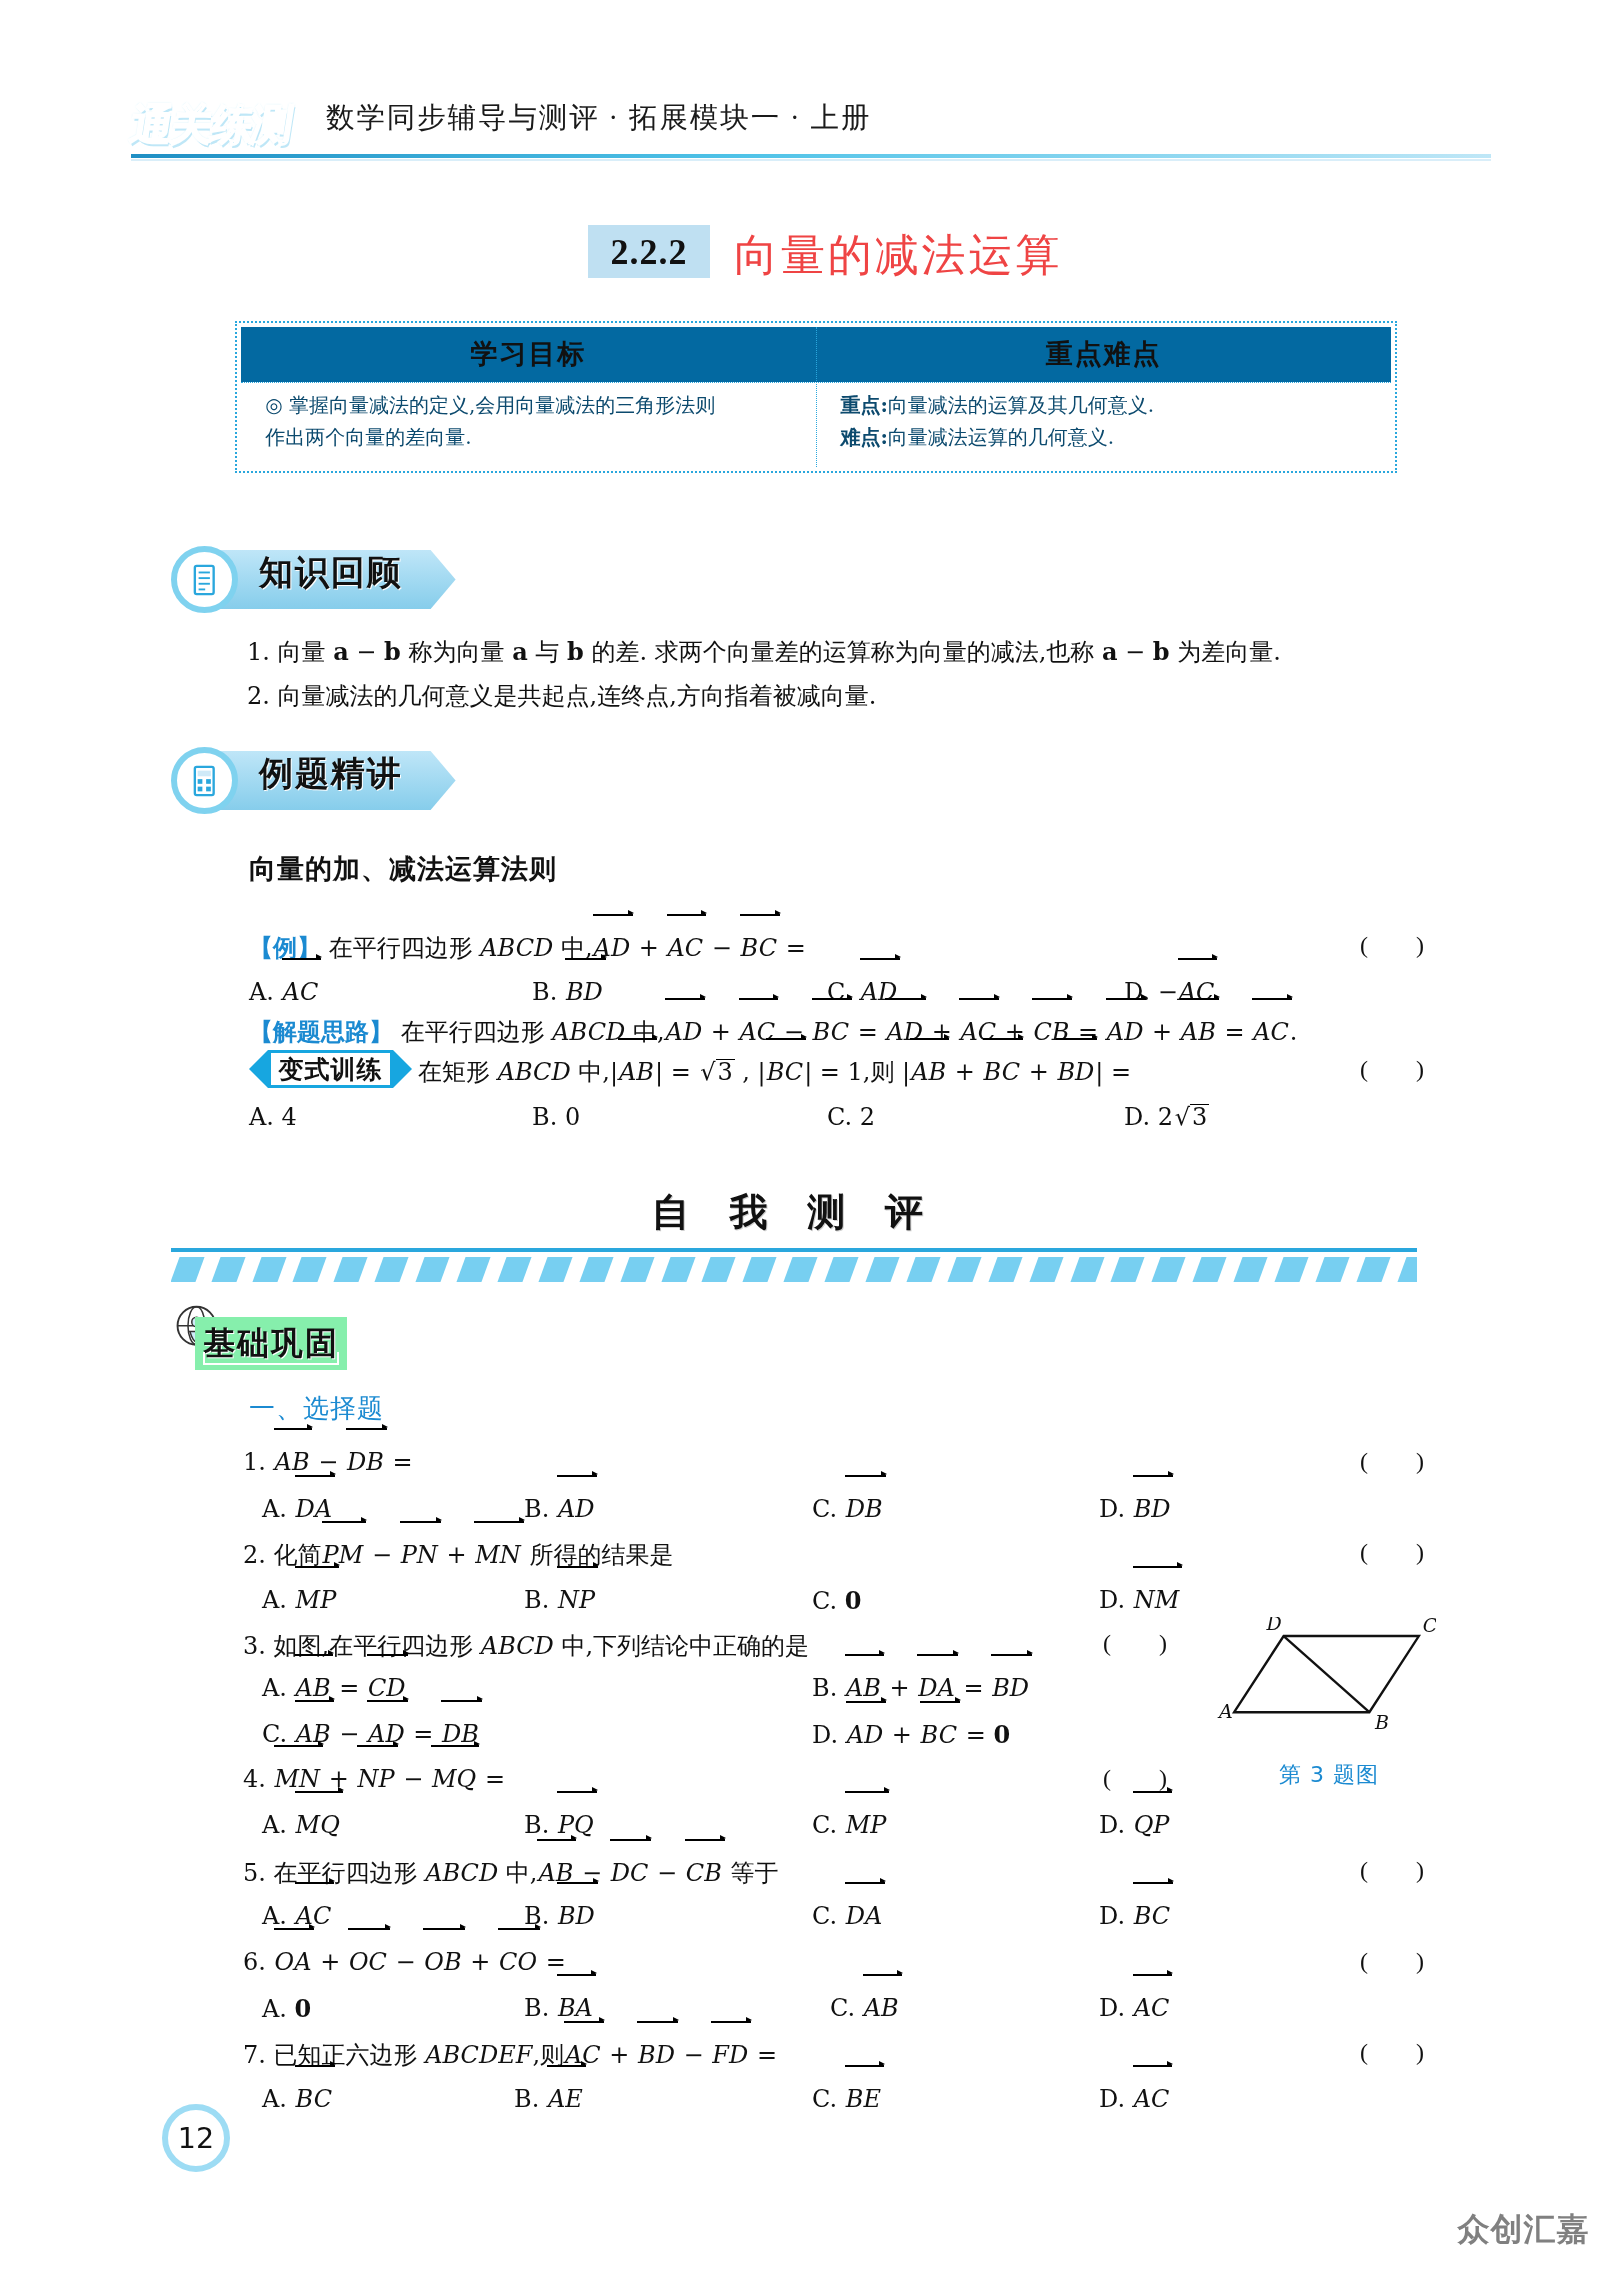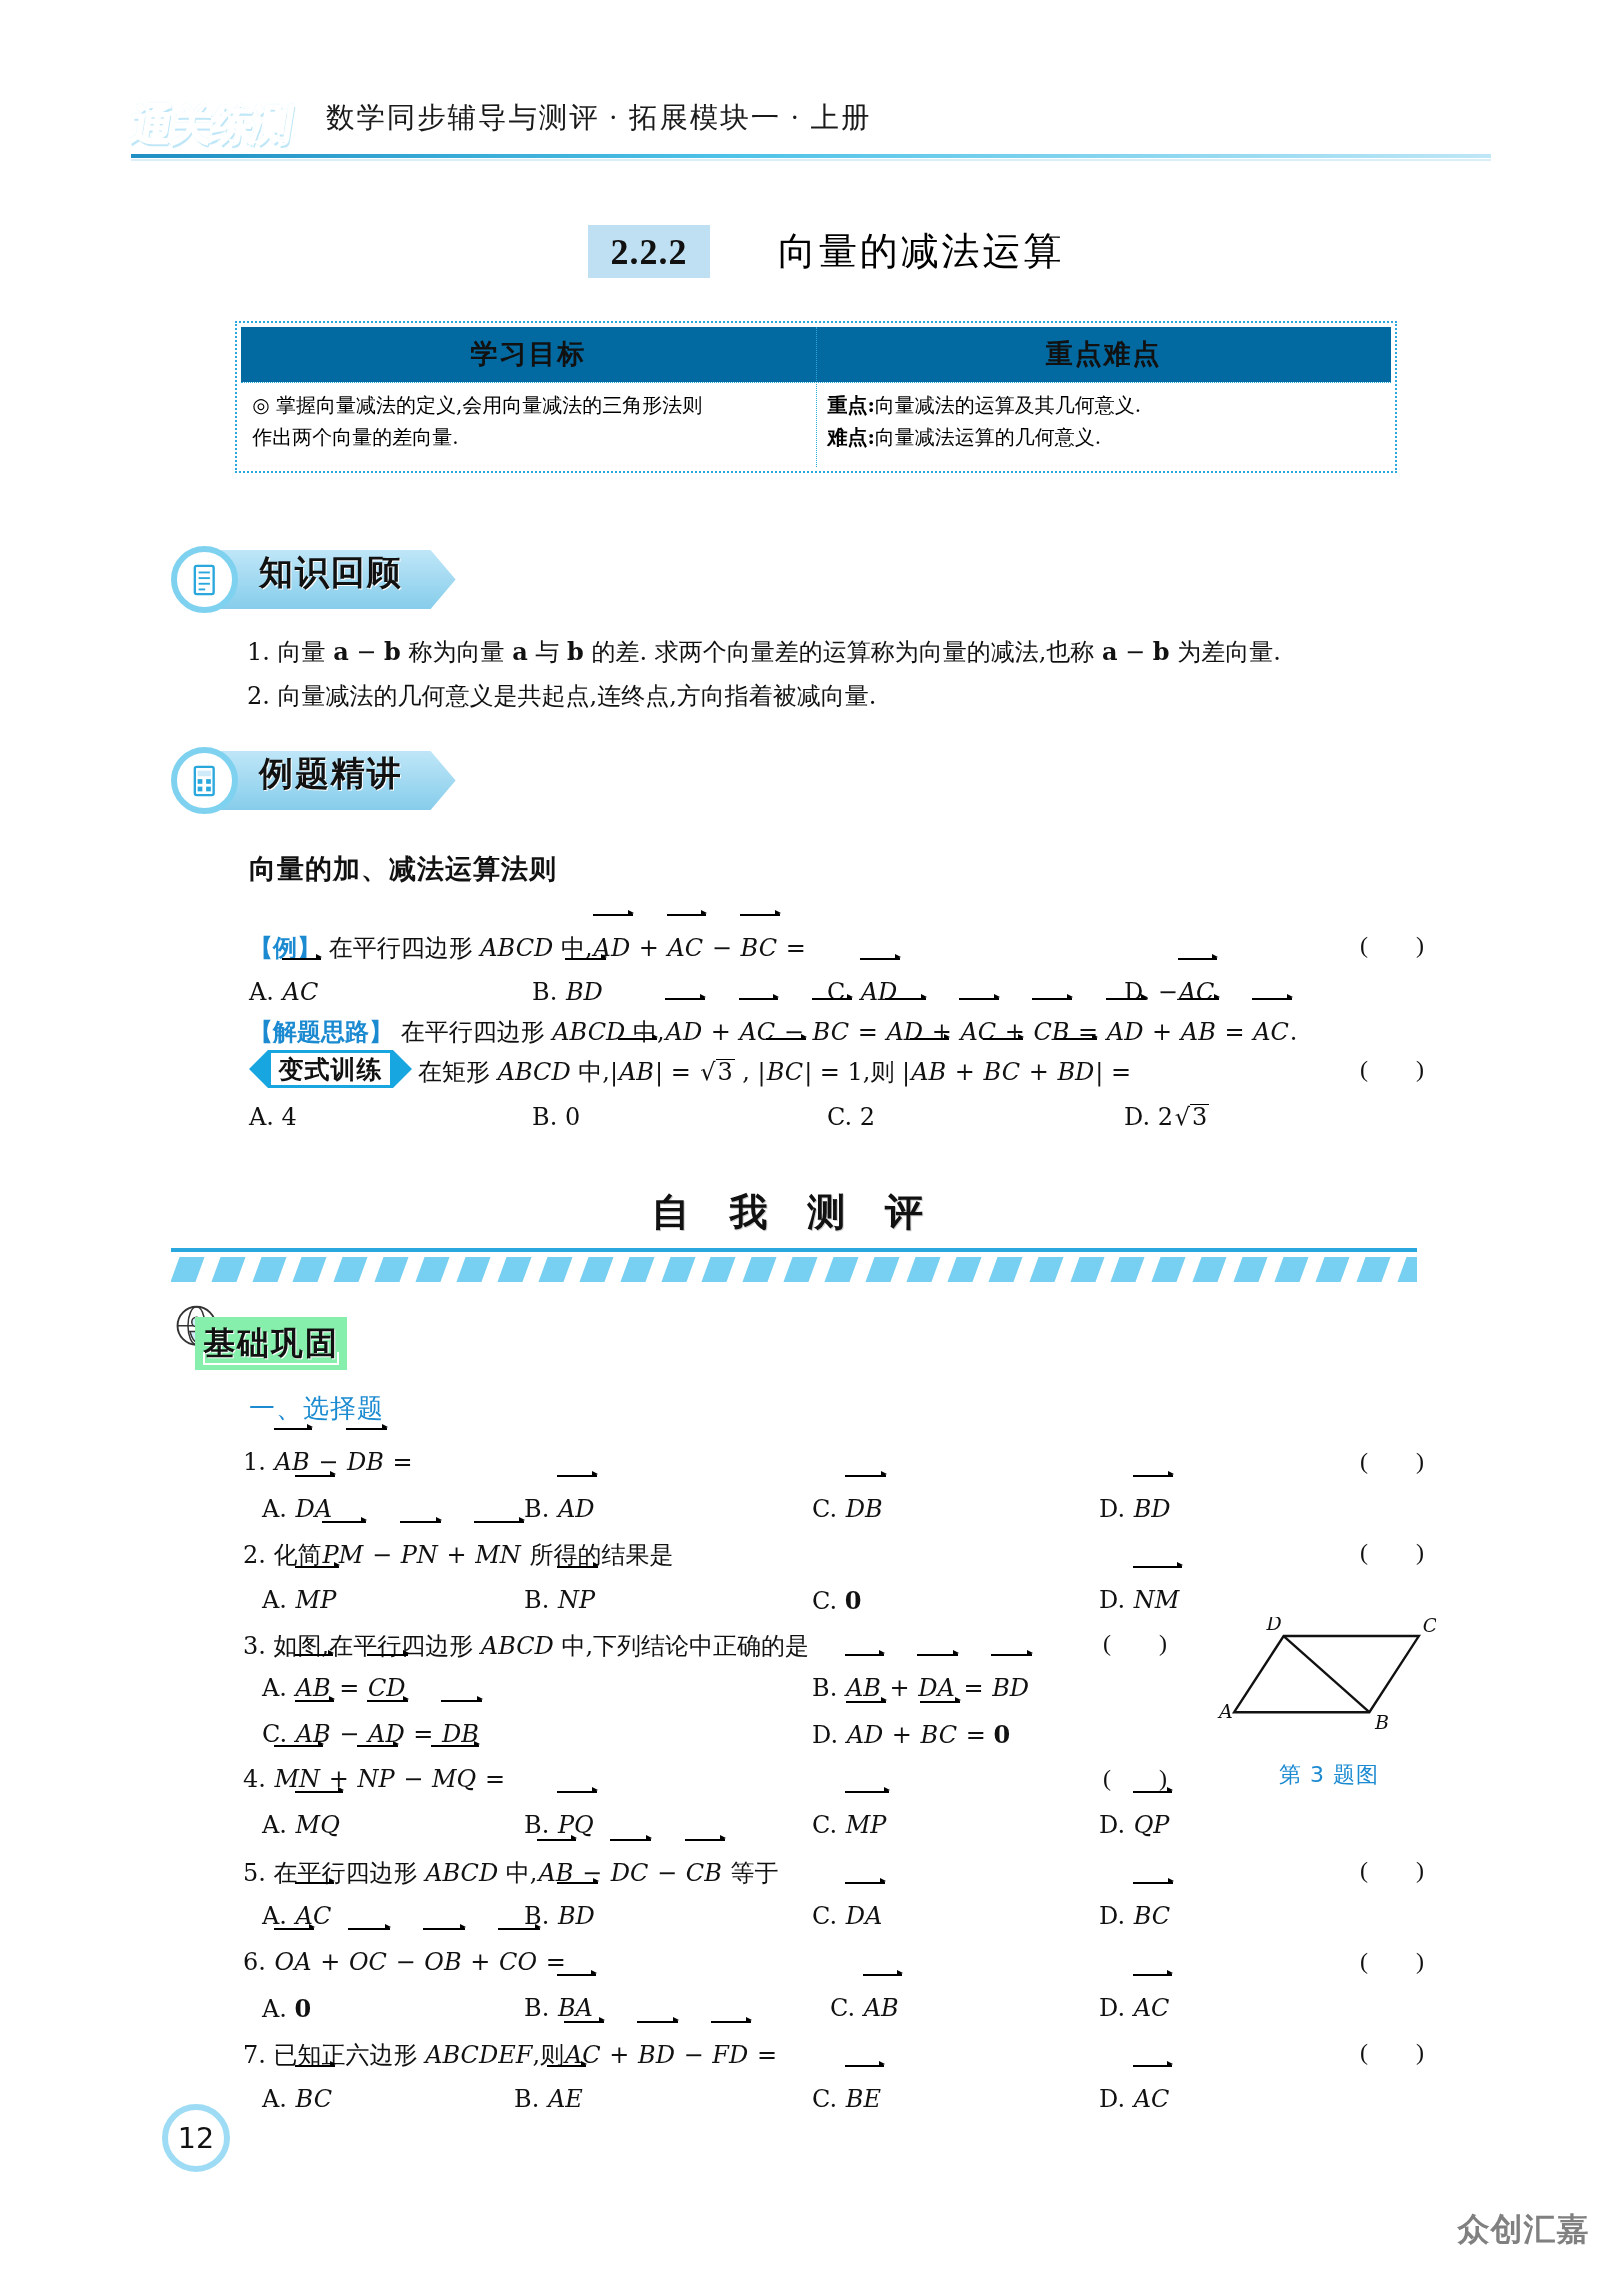--- a/index.html
+++ b/index.html
@@ -29,38 +29,38 @@
   .runhead-rule{position:absolute;left:0;top:21px;width:1360px;height:3.8px;
     background:linear-gradient(90deg,#1f8fc4 0%,#4fc3e8 45%,#bfe7f7 100%);}
   .runhead-rule2{position:absolute;left:0;top:26px;width:1360px;height:1.9px;background:#d9eef9;}
 
   
   .sec-no{
     position:absolute;left:588px;top:225px;width:122px;height:53px;
     background:#bfe0f2;color:#111;font-weight:bold;font-size:36px;
     display:flex;align-items:center;justify-content:center;letter-spacing:1px;
   }
-  .sec-name{position:absolute;left:778px;top:226px;font-size:38px;letter-spacing:2.9px;color:#000000;}
+  .sec-name{position:absolute;left:734px;top:226px;font-size:44px;letter-spacing:2.9px;color:#ef4444;}
 
   
   .objbox{
     position:absolute;left:235px;top:321px;width:1162px;height:152px;
     border:2.9px dotted #2aa7dd;box-sizing:border-box;padding:3.8px;
   }
   .objbox-inner{position:relative;width:100%;height:100%;}
   .obj-head{display:flex;height:55px;background:#0369a1;}
   .obj-head>div{flex:1;display:flex;align-items:center;justify-content:center;
     font-weight:bold;font-size:27px;letter-spacing:1.9px;color:#111;}
   .obj-vsep{position:absolute;left:50%;top:0;width:0;height:100%;
     border-left:1.9px dotted #2aa7dd;}
   .obj-hsep{position:absolute;left:0;top:55px;width:100%;height:0;
     border-top:1.9px dotted #2aa7dd;}
   .obj-body{display:flex;height:84px;}
   .obj-body>div{flex:1;padding:7.6px 11.4px 0 11.4px;box-sizing:border-box;}
-  .obj-line{font-size:20px;line-height:32px;color:#000000;font-family:"DejaVu Serif",serif;}
+  .obj-line{font-size:20px;line-height:32px;color:#0c4a6e;font-family:"DejaVu Serif",serif;margin-left:13px;}
   .obj-line b{font-weight:bold;}
 
   
   .ribbon{position:absolute;height:59px;}
   .ribbon .ic{
     position:absolute;left:0;top:-3.8px;width:67px;height:67px;border-radius:50%;
     background:#ffffff;border:6.7px solid #7fd2ef;box-sizing:border-box;
     display:flex;align-items:center;justify-content:center;z-index:3;
   }
   .ribbon .ic svg{display:block;}

